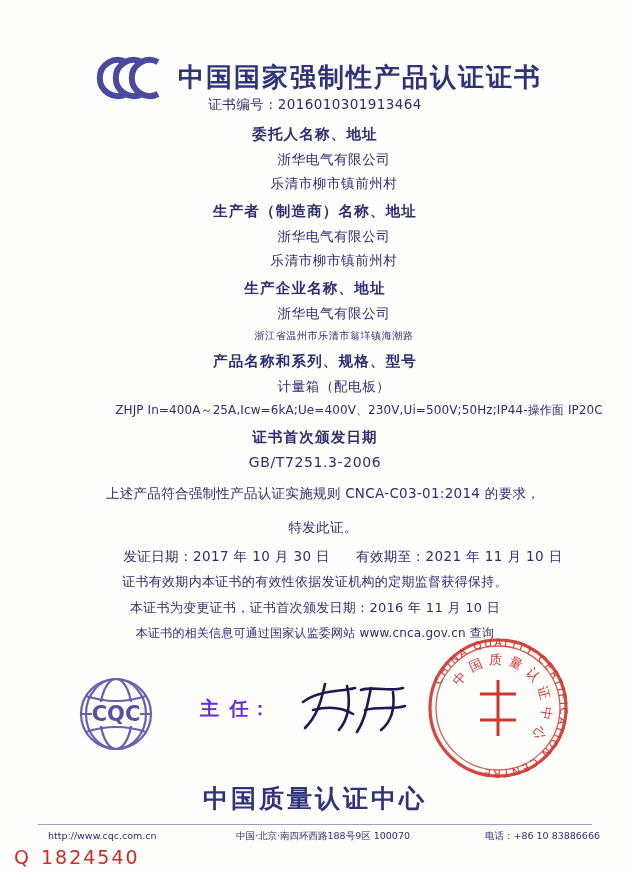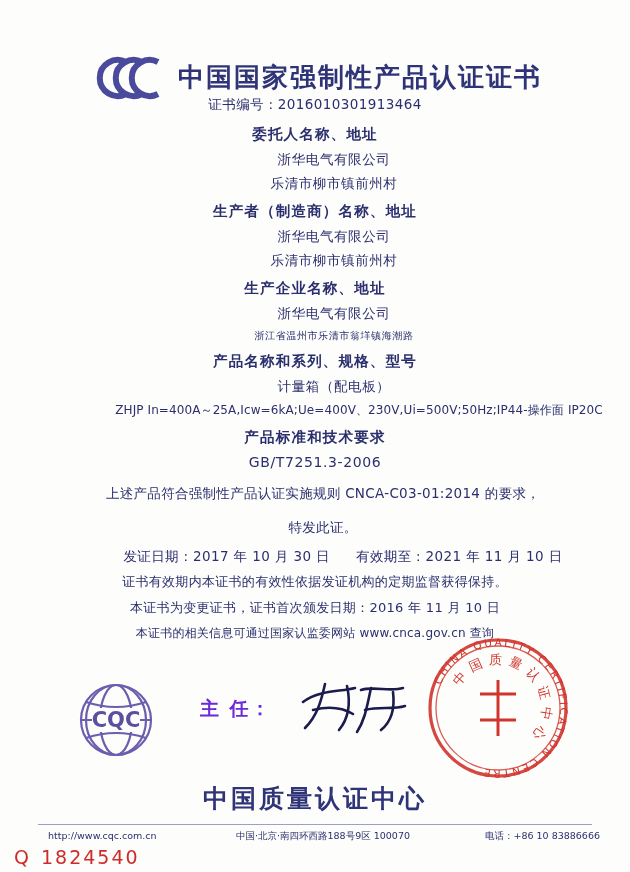--- a/index.html
+++ b/index.html
@@ -127,21 +127,21 @@
   .sig-zone {
     position: absolute;
     top: 648px;
     left: 0;
     width: 630px;
     height: 120px;
   }
   .cqc-globe {
     position: absolute;
     left: 64px;
-    top: 33px;
+    top: 27px;
     width: 104px;
     height: 78px;
   }
   .director-label {
     position: absolute;
     left: 200px;
     top: 48px;
     font-size: 19px;
     font-weight: bold;
     letter-spacing: 2px;
@@ -254,21 +254,21 @@
     <div class="line value">乐清市柳市镇前州村</div>
 
     <div class="line section-head">生产企业名称、地址</div>
     <div class="line value">浙华电气有限公司</div>
     <div class="line value small">浙江省温州市乐清市翁垟镇海潮路</div>
 
     <div class="line section-head">产品名称和系列、规格、型号</div>
     <div class="line value">计量箱（配电板）</div>
     <div class="line spec">ZHJP In=400A～25A,Icw=6kA;Ue=400V、230V,Ui=500V;50Hz;IP44-操作面 IP20C</div>
 
-    <div class="line section-head">产品标准和技术要求</div>
+    <div class="line section-head">证书首次颁发日期</div>
     <div class="line std">GB/T7251.3-2006</div>
 
     <div class="line statement">上述产品符合强制性产品认证实施规则 CNCA-C03-01:2014 的要求，</div>
     <div class="line statement l2">特发此证。</div>
 
     <div class="line dates">
       <span>发证日期：</span><span>2017 年 10 月 30 日</span><span class="gap"></span><span>有效期至：</span><span>2021 年 11 月 10 日</span>
     </div>
 
     <div class="line note">证书有效期内本证书的有效性依据发证机构的定期监督获得保持。</div>

